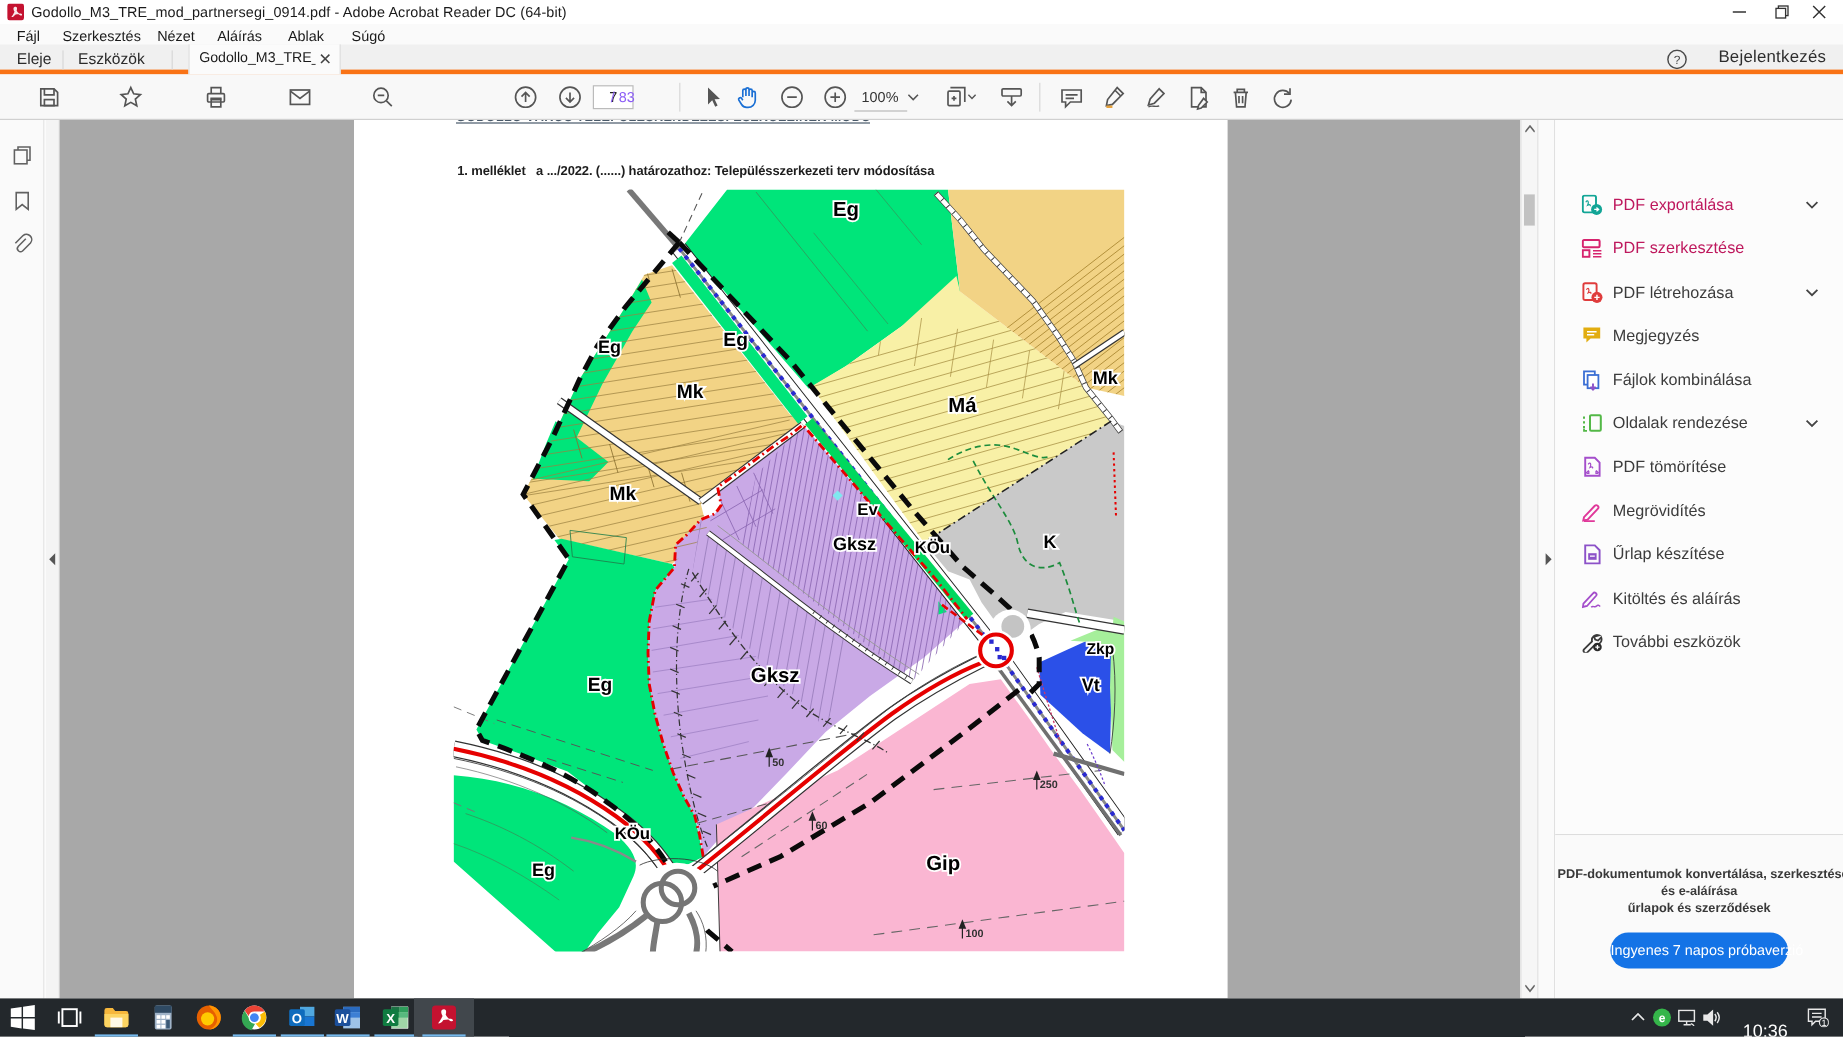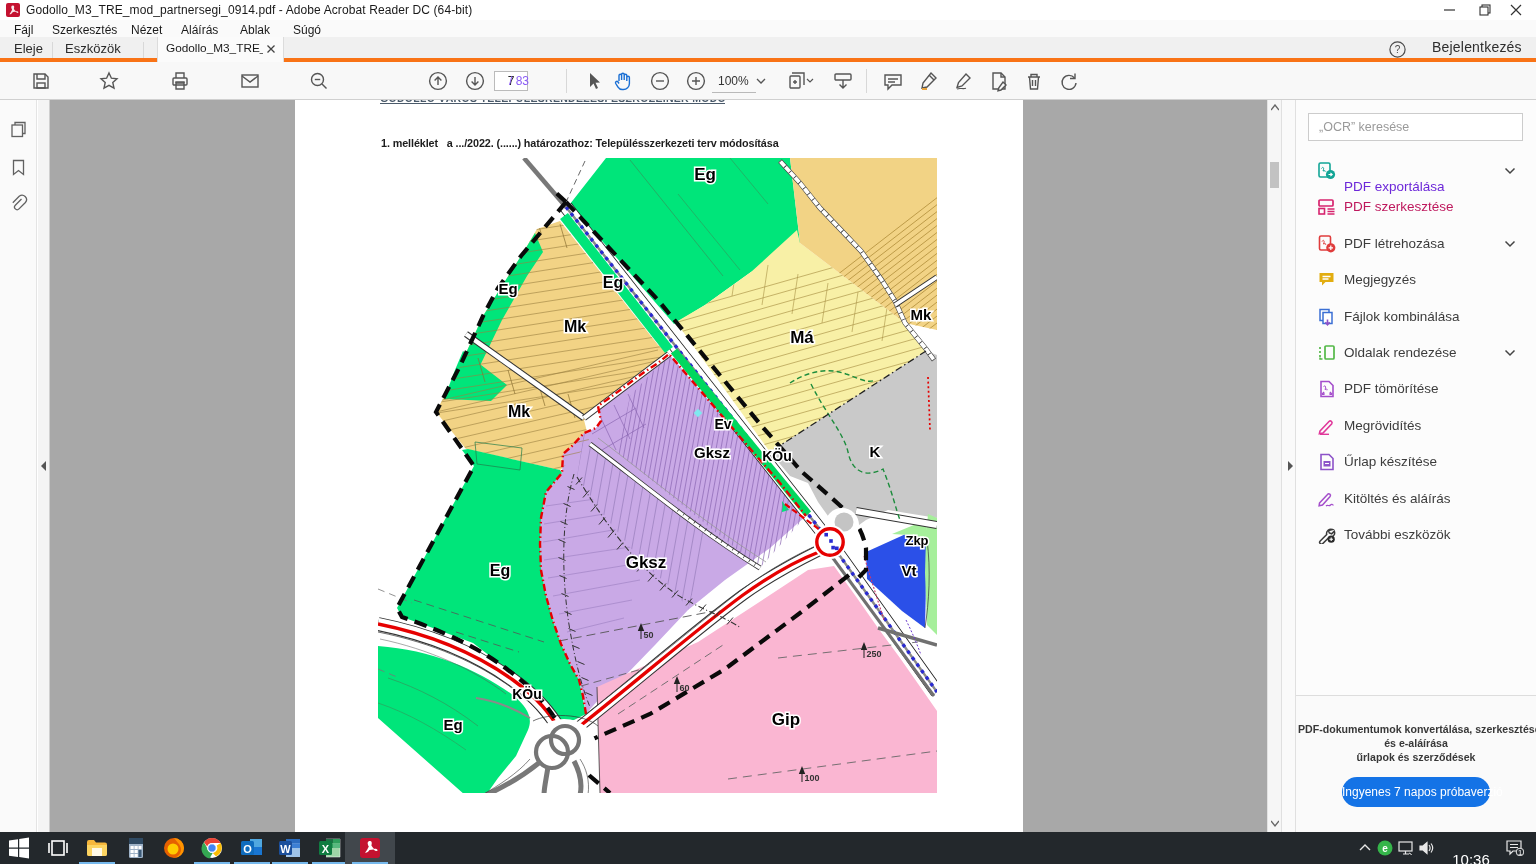--- a/index.html
+++ b/index.html
@@ -575,30 +575,27 @@
 <svg class="abs" style="left:3px;top:720px" width="8" height="8">
       <path d="M0,1 L4,6 L8,1" fill="none" stroke="#666" stroke-width="1.4"></path>
     </svg>
 </div>
 <div class="abs" style="left:1281px;top:100px;width:15px;height:732px;background:#fafafa;border-left:1px solid #e0e0e0;border-right:1px solid #e0e0e0">
 <svg class="abs" style="left:4px;top:360px" width="8" height="12">
       <path d="M2,1 L7,6 L2,11 Z" fill="#555"></path>
     </svg>
 </div>
 <div class="abs" style="left:1296px;top:100px;width:240px;height:732px;background:#fcfcfc">
-    <div class="abs" style="left:12px;top:13px;width:215px;height:28px;background:#fff;border:1px solid #ccc">
-      <span class="abs" style="left:10px;top:6px;font-size:12.5px;color:#9a9a9a">„OCR” keresése</span>
-    </div>
     <svg class="abs" style="left:22px;top:62px" width="18" height="18" viewBox="0 0 18 18">
       <rect x="1" y="1" width="11" height="14" rx="1.5" fill="none" stroke="#12a596" stroke-width="1.6"></rect>
       <path d="M3.5,6.5 c1.5,-2.5 3,-0.5 1.5,2.5 1.5,-0.8 2.8,-0.4 2,0.8" stroke="#12a596" stroke-width="1" fill="none"></path>
       <circle cx="12.5" cy="12.5" r="4.6" fill="#12a596"></circle>
       <path d="M10.5,12.5 h3.2 m-1.3,-1.6 l1.8,1.6 -1.8,1.6" stroke="#fff" stroke-width="1.1" fill="none"></path>
     </svg>
-    <span class="abs" style="left:48px;top:79px;font-size:13.5px;color:#6d28d9">PDF exportálása</span>
+    <span class="abs" style="left:48px;top:63px;font-size:13.5px;color:#be185d">PDF exportálása</span>
     <svg class="abs" style="left:208px;top:67px" width="12" height="8">
       <path d="M1.5,1.5 L6,6 L10.5,1.5" fill="none" stroke="#444" stroke-width="1.5"></path>
     </svg>
     <svg class="abs" style="left:22px;top:98.4px" width="18" height="18" viewBox="0 0 18 18">
       <rect x="1" y="2" width="14" height="6" rx="1" fill="none" stroke="#d6246e" stroke-width="1.7"></rect>
       <rect x="1" y="10.5" width="5.5" height="5.5" fill="none" stroke="#d6246e" stroke-width="1.6"></rect>
       <path d="M9.5,11 h7 M9.5,13.5 h7 M9.5,16 h7" stroke="#d6246e" stroke-width="1.3"></path>
     </svg>
     <span class="abs" style="left:48px;top:99.4px;font-size:13.5px;color:#be185d">PDF szerkesztése</span>
     <svg class="abs" style="left:22px;top:134.8px" width="18" height="18" viewBox="0 0 18 18">

